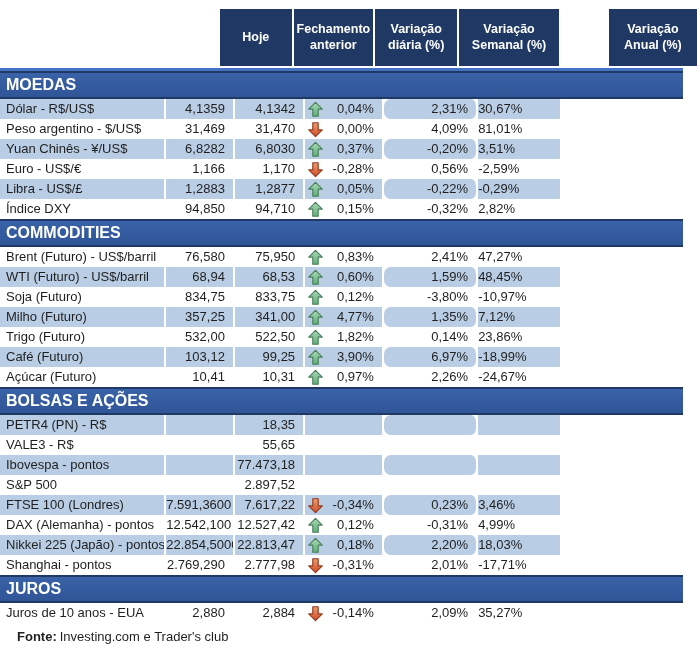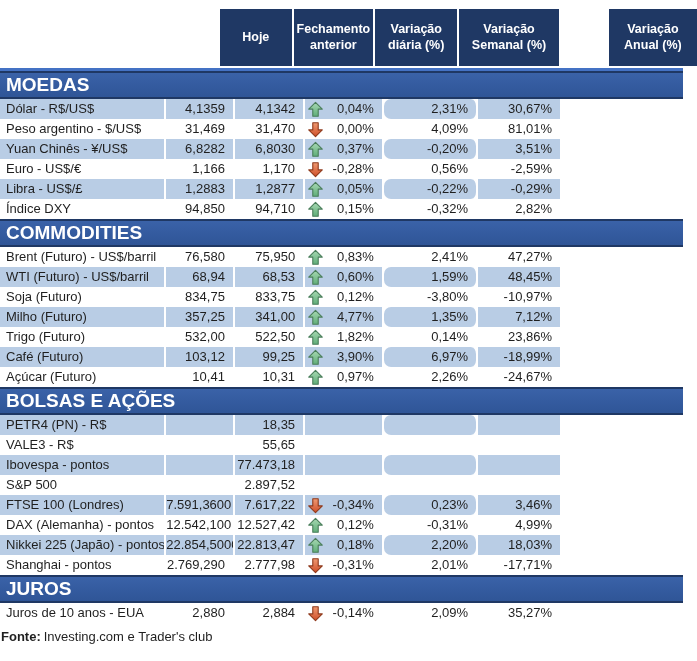--- a/index.html
+++ b/index.html
@@ -17,37 +17,37 @@
   }
   .hdr-cell:last-child{border-right:none;}
   .w-hoje{width:83px;} .w-fech{width:85px;} .w-diaria{width:95px;}
   .w-semanal{width:115px;} .w-anual{width:100px;margin-left:48px;}
   .hdr-divider{height:3px;background:#4472C4;width:683px;margin-top:2px;}
   
   .section-bar{
     width:683px;box-sizing:border-box;height:28px;
     border-top:2px solid #1F3864;border-bottom:2px solid #1F3864;
     background:linear-gradient(#3A62A8,#2F5597);
-    color:#fff;font-weight:bold;font-size:19px;line-height:24px;padding-left:6px;
+    color:#fff;font-weight:bold;font-size:16px;line-height:24px;padding-left:6px;
   }
   
   .row{display:flex;width:560px;height:20px;line-height:20px;font-size:13px;background:#fff;}
   .row.striped .cell{background:#B9CDE5;}
   .cell{box-sizing:border-box;border-right:2px solid #fff;background:#fff;white-space:nowrap;overflow:hidden;}
   .cell:last-child{border-right:none;}
   .c-label{width:205px;padding-left:6px;text-align:left;}
   .c-hoje{width:83px;text-align:right;padding-right:8px;}
   .c-fech{width:85px;text-align:right;padding-right:8px;}
   .c-diaria{width:95px;display:flex;align-items:center;justify-content:space-between;padding:0 8px 0 2px;}
   .c-semanal{width:115px;text-align:right;padding-right:8px;border-radius:7px;}
-  .c-anual{width:100px;text-align:right;padding-right:8px;}
+  .c-anual{width:100px;text-align:left;padding-right:8px;}
   .arrow-slot{width:18px;height:18px;display:inline-block;}
   .arrow-slot svg{width:17px;height:17px;display:block;margin-top:1px;}
   
-  .footer{margin-top:4px;padding-left:1px;font-size:13px;height:20px;line-height:20px;}
+  .footer{margin-top:4px;padding-left:17px;font-size:13px;height:20px;line-height:20px;}
   .footer b{margin-right:3px;}
   .hidden-defs{position:absolute;width:0;height:0;overflow:hidden;}
 </style>
 </head>
 <body>
 
 <svg class="hidden-defs" aria-hidden="true">
   <defs>
     <linearGradient id="gradUp" x1="0" y1="0" x2="0" y2="1">
       <stop offset="0" stop-color="#A9D9B4"></stop>

